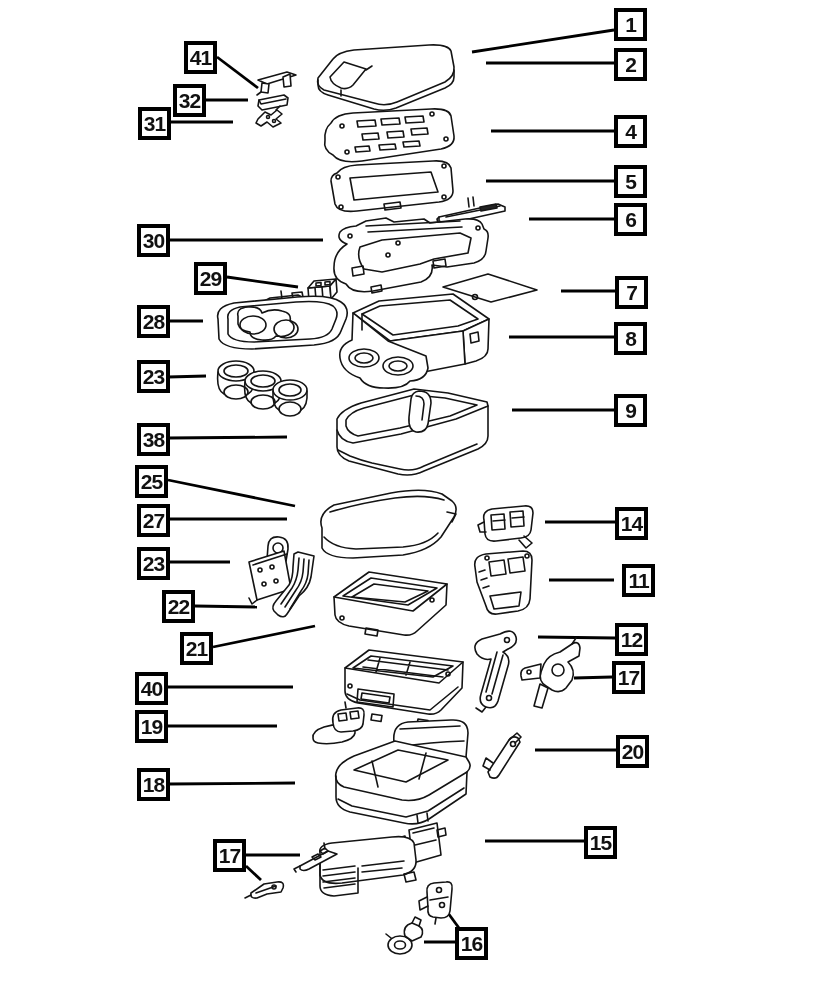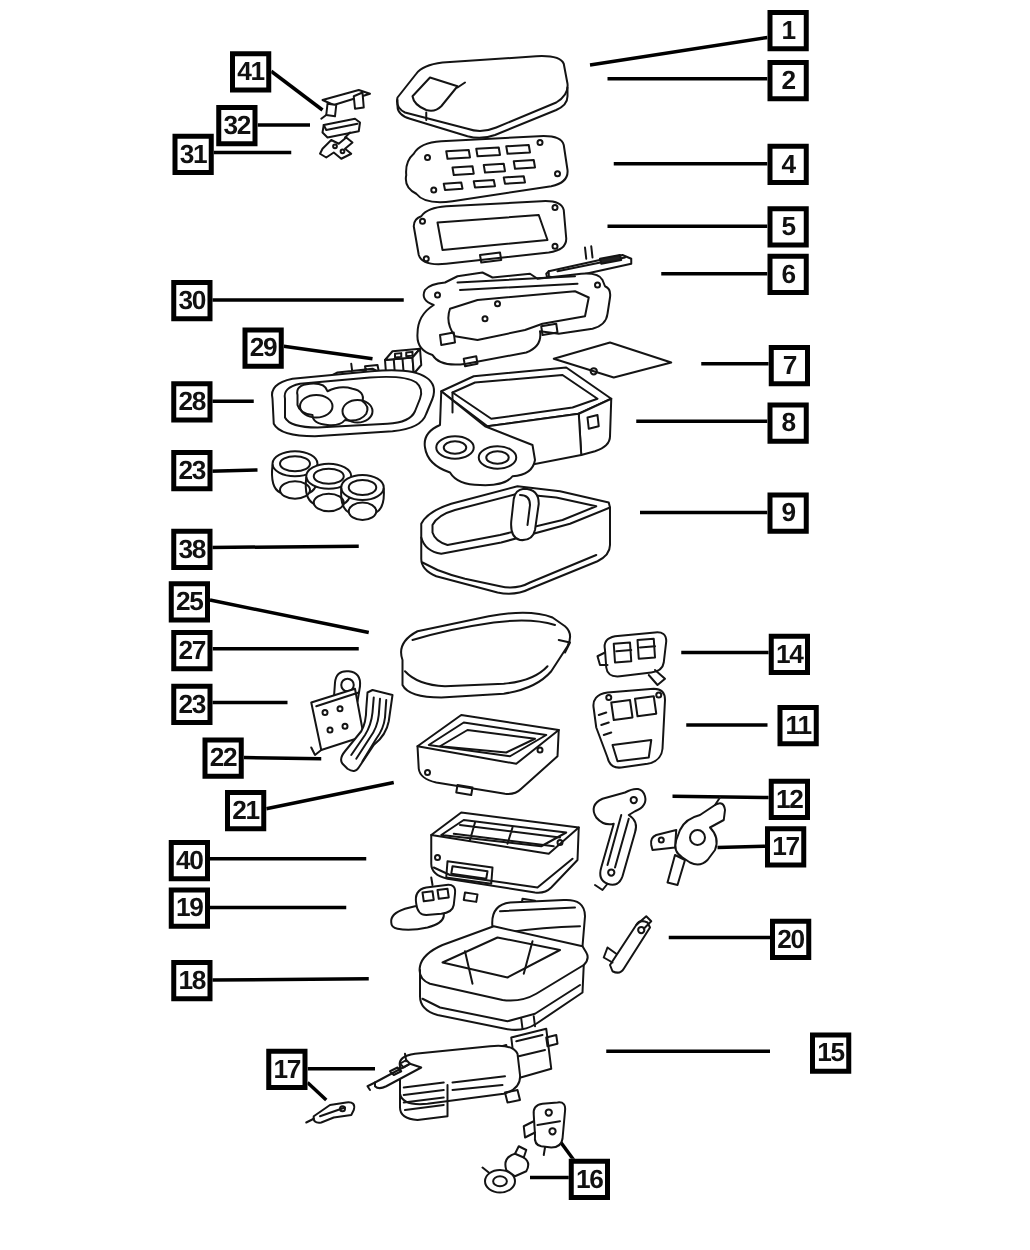--- a/index.html
+++ b/index.html
@@ -340,21 +340,21 @@
   <div class="callout" style="left:614px;top:165px">5</div>
   <div class="callout" style="left:614px;top:203px">6</div>
   <div class="callout" style="left:615px;top:276px">7</div>
   <div class="callout" style="left:614px;top:322px">8</div>
   <div class="callout" style="left:614px;top:394px">9</div>
   <div class="callout" style="left:615px;top:507px">14</div>
   <div class="callout" style="left:622px;top:564px">11</div>
   <div class="callout" style="left:615px;top:623px">12</div>
   <div class="callout" style="left:612px;top:661px">17</div>
   <div class="callout" style="left:616px;top:735px">20</div>
-  <div class="callout" style="left:648px;top:826px">15</div>
+  <div class="callout" style="left:584px;top:826px">15</div>
   <div class="callout" style="left:455px;top:927px">16</div>
 
   <div class="callout" style="left:213px;top:839px">17</div>
   <div class="callout" style="left:137px;top:768px">18</div>
   <div class="callout" style="left:135px;top:710px">19</div>
   <div class="callout" style="left:135px;top:672px">40</div>
   <div class="callout" style="left:180px;top:632px">21</div>
   <div class="callout" style="left:162px;top:590px">22</div>
   <div class="callout" style="left:137px;top:547px">23</div>
   <div class="callout" style="left:137px;top:504px">27</div>

